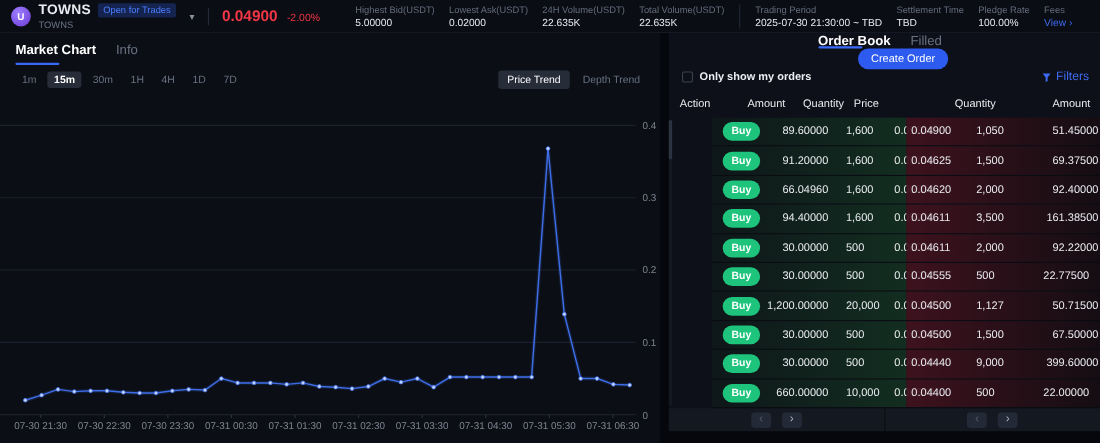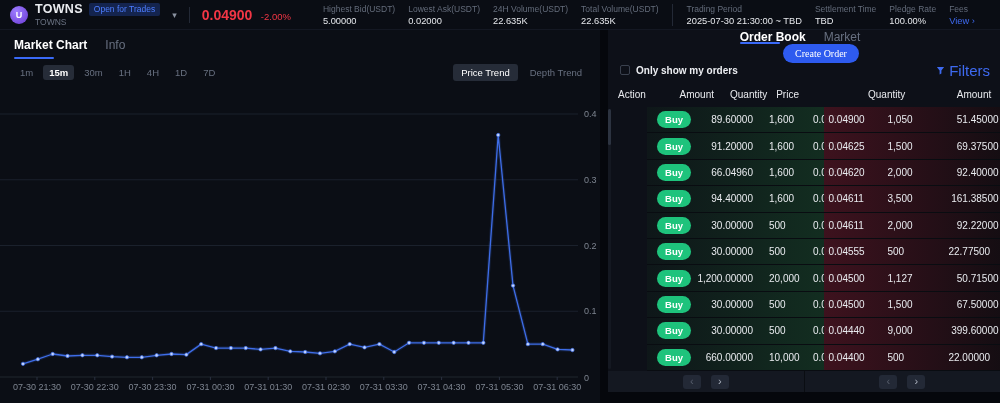--- a/index.html
+++ b/index.html
@@ -38,26 +38,26 @@
   .timeframes{display:flex;gap:4px;}
   .tf{font-size:9.5px;color:#687080;padding:2px 6px;border-radius:3px;border:none;background:transparent;font-family:inherit;cursor:pointer;}
   .tf.active{background:#262c38;color:#fff;font-weight:bold;}
   .trend-toggle{display:flex;gap:4px;}
   .trend{font-size:9.5px;color:#687080;padding:3px 8px;border-radius:3px;border:none;background:transparent;font-family:inherit;cursor:pointer;}
   .trend.active{background:#262c38;color:#fff;}
   
   .orderbook{width:392px;margin-left:8px;background:#0d1018;height:362px;display:flex;flex-direction:column;}
   .ob-header{display:flex;justify-content:space-between;align-items:center;padding:0 8px 0 0;height:29px;flex-direction:column;}
   .ob-header .tabs-row{padding:0 12px;}
-  .create-order{background:#2e5bef;color:#fff;font-size:10px;border:none;border-radius:10px;padding:4px 12px;font-family:Liberation Serif, serif;cursor:pointer;margin-left:42px;}
+  .create-order{background:#2e5bef;color:#fff;font-size:10px;border:none;border-radius:10px;padding:4px 12px;font-family:Liberation Sans, sans-serif;cursor:pointer;margin-left:42px;}
   .ob-subrow{display:flex;justify-content:space-between;align-items:center;height:22px;padding:0 10px 0 12px;}
   .chk{display:flex;gap:6px;align-items:center;cursor:pointer;}
   .box{width:10px;height:10px;border:1px solid #3a414e;border-radius:2px;background:transparent;box-sizing:border-box;}
   .chk-label{font-size:10px;font-weight:bold;color:#eceef2;}
-  .filters{display:flex;gap:4px;align-items:center;color:#3e6af0;font-size:15px;cursor:pointer;}
+  .filters{display:flex;gap:4px;align-items:center;color:#3e6af0;font-size:11px;cursor:pointer;}
   .ob-colhead{display:flex;height:26px;align-items:center;color:#687080;font-size:9.3px;}
   .ob-colhead .half{background:none !important;}
   .ob-rows{position:relative;height:264px;padding-left:39px;}
   .ob-scrollbar{position:absolute;left:0;top:2px;width:3px;height:260px;background:#141821;border-radius:2px;z-index:2;}
   .ob-scrollbar .thumb{width:3px;height:36px;background:#2c3340;border-radius:2px;}
   .ob-row{display:flex;height:26.4px;box-sizing:border-box;border-bottom:1px solid #090c11;}
   .half{width:50%;display:grid;align-items:center;font-size:10px;color:#e9ebef;box-sizing:border-box;}
   .half.buy{grid-template-columns:46px 64px 56px 1fr;background:linear-gradient(90deg,rgba(17,38,27,.30) 0%,rgba(19,48,33,.92) 100%);}
   .half.sell{grid-template-columns:64px 1fr 90px 50px;background:linear-gradient(90deg,rgba(64,18,30,.95) 0%,rgba(27,11,14,.55) 100%);}
   .cell{white-space:nowrap;}
@@ -230,21 +230,21 @@
           <circle cx="542.75" cy="259.125" r="1.7" fill="#c3d4fb" stroke="#3e6de8" stroke-width="0.7"></circle>
           <circle cx="557.6" cy="264.385" r="1.7" fill="#c3d4fb" stroke="#3e6de8" stroke-width="0.7"></circle>
           <circle cx="572.4499999999999" cy="265.0425" r="1.7" fill="#c3d4fb" stroke="#3e6de8" stroke-width="0.7"></circle>
         </svg>
     </section>
 
     <section class="orderbook">
       <div class="ob-header">
         <div class="tabs-row">
           <div class="tab active">Order Book</div>
-          <div class="tab">Market</div>
+          <div class="tab">Filled</div>
         </div>
         <button class="create-order">Create Order</button>
       </div>
       <div class="ob-subrow">
         <label class="chk">
           <span class="box"></span>
           <span class="chk-label">Only show my orders</span>
         </label>
         <div class="filters">
           <svg class="funnel" width="9" height="9" viewBox="0 0 10 10">

